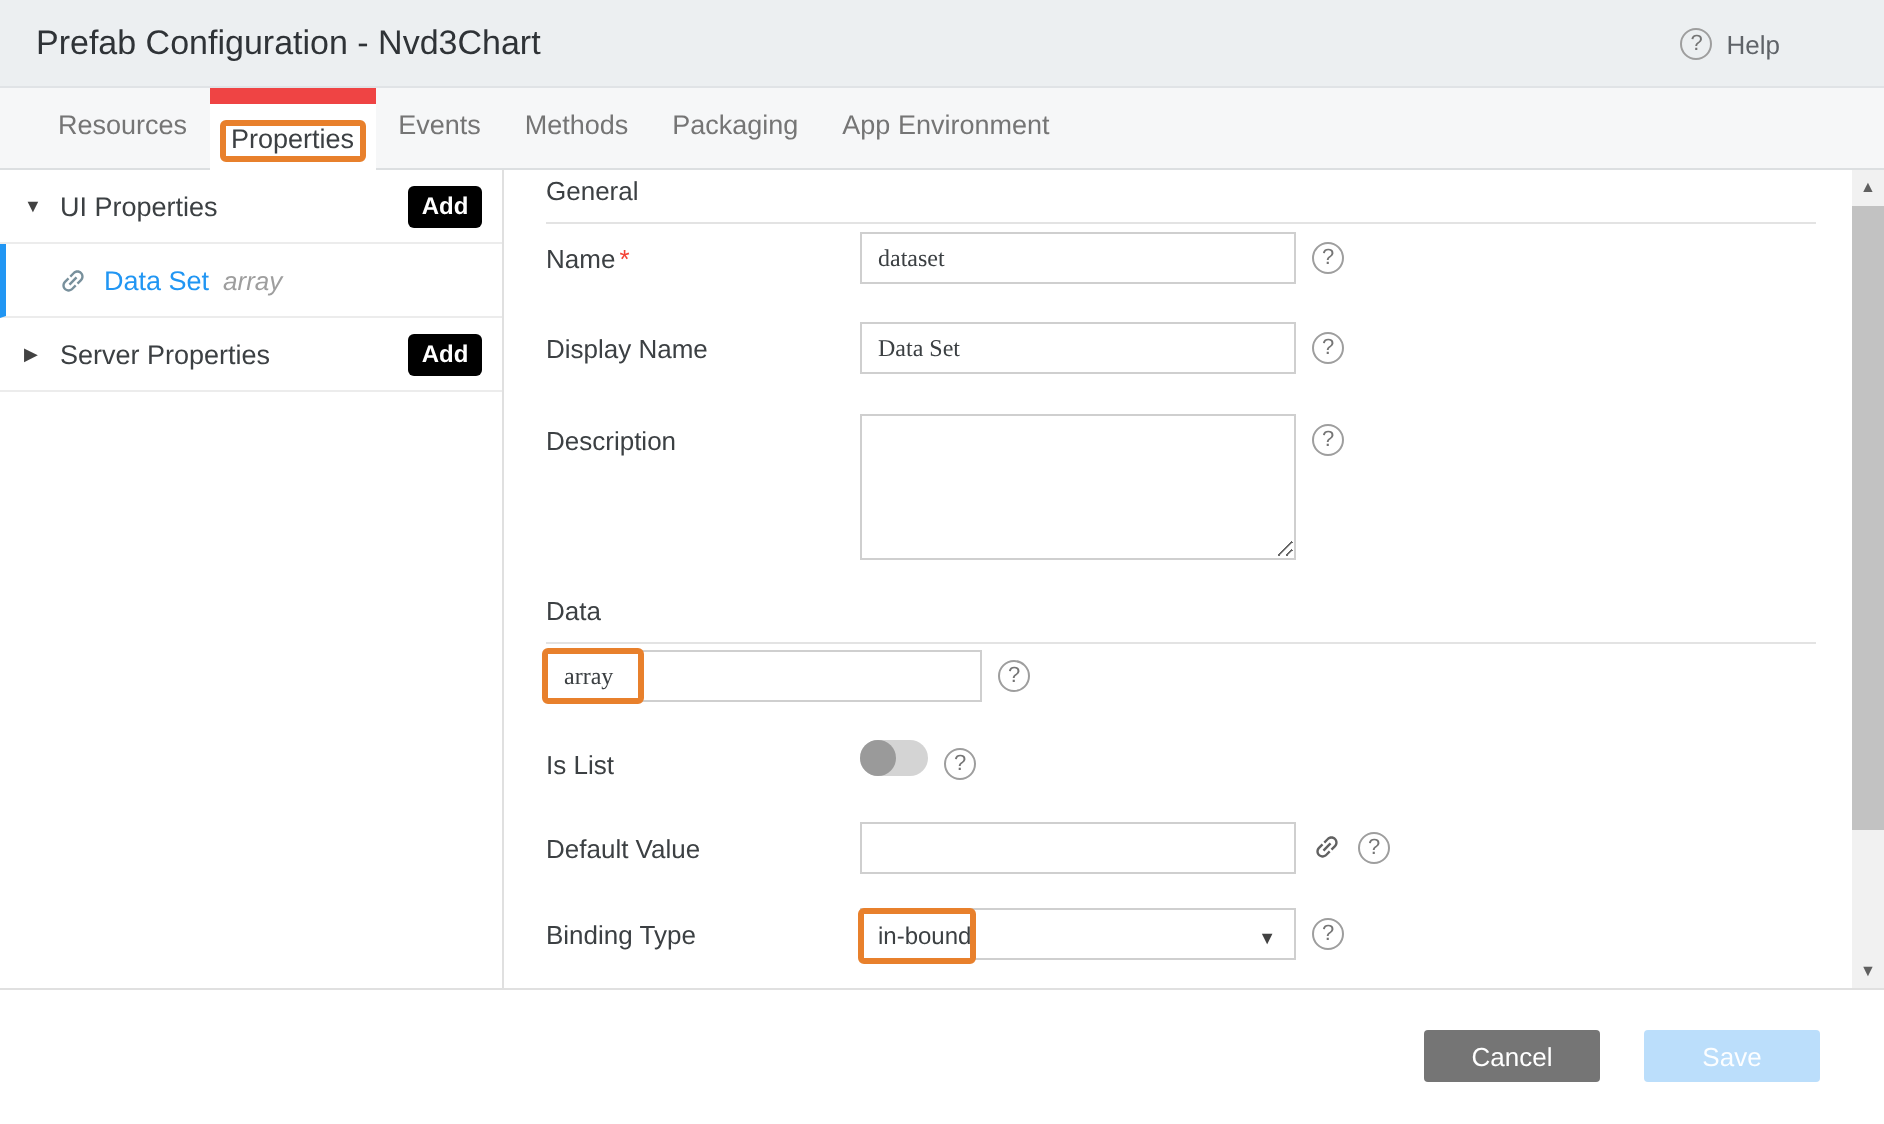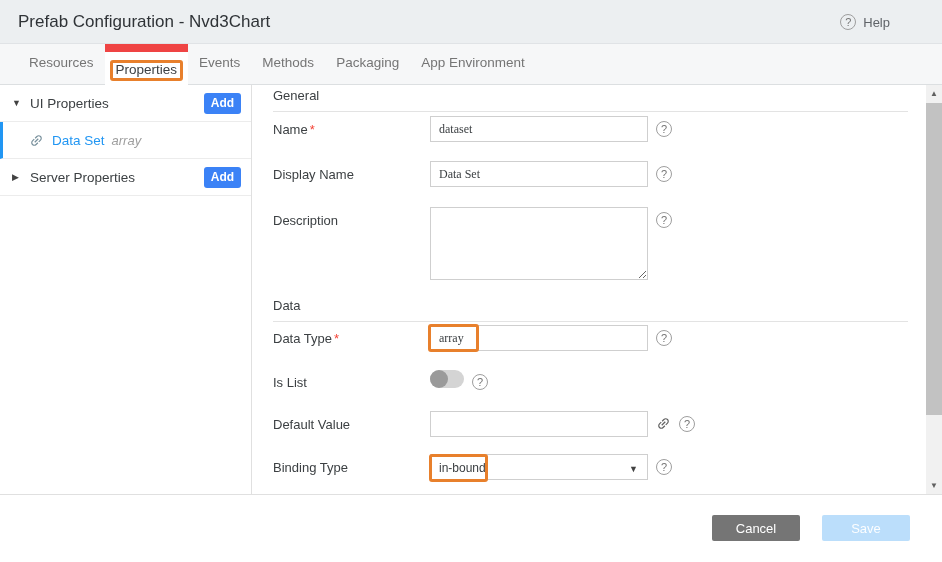--- a/index.html
+++ b/index.html
@@ -16,21 +16,21 @@
   
   .tabs { position:absolute; left:0; top:44px; width:942px; height:41px; background:#F6F7F8; border-bottom:1px solid #DCDFE1; display:flex; padding-left:18px; }
   .tab { padding:0 11px; line-height:38px; font-size:13.5px; color:#757575; cursor:pointer; height:41px; }
   .tab.active { background:#fff; color:#3C4043; border-top:8px solid #ef4444; line-height:35px; position:relative; height:42px; }
 
   
   .sidebar { position:absolute; left:0; top:85px; width:252px; height:410px; background:#fff; border-right:1px solid #E0E0E0; }
   .sgroup { height:37px; display:flex; align-items:center; padding:0 10px 0 12px; border-bottom:1px solid #ECECEC; cursor:pointer; }
   .tri { font-size:9px; color:#424242; width:14px; }
   .sgroup .glabel { font-size:13.5px; color:#3C4043; margin-left:4px; }
-  .addbtn { margin-left:auto; width:37px; height:21px; background:#3b82f6; color:#fff; font-size:12px; font-weight:bold; text-align:center; line-height:21px; border-radius:3px; cursor:pointer; }
+  .addbtn { margin-left:auto; width:37px; height:21px; background:#000000; color:#fff; font-size:12px; font-weight:bold; text-align:center; line-height:21px; border-radius:3px; cursor:pointer; }
   .sitem { height:37px; display:flex; align-items:center; border-left:3px solid #2196F3; border-bottom:1px solid #ECECEC; padding-left:26px; background:#fff; cursor:pointer; }
   .sitem .ilabel { font-size:13.5px; color:#2196F3; margin-left:8px; }
   .sitem .itype { font-size:13px; font-style:italic; color:#9E9E9E; margin-left:7px; }
 
   
   .main { position:absolute; left:252px; top:85px; width:690px; height:410px; background:#fff; }
   .sechead { position:absolute; left:21px; width:635px; height:24px; font-size:13px; color:#3C4043; border-bottom:1px solid #E3E3E3; }
   .frow { position:absolute; left:21px; display:flex; align-items:flex-start; }
   .flabel { width:157px; font-size:13px; color:#3C4043; padding-top:6px; }
   .req { color:#F44336; margin-left:2px; }
@@ -137,23 +137,20 @@
       <div class="flabel">Description</div>
       <div class="inwrap">
         <textarea class="tin" style=""></textarea>
       </div>
       <span class="q">?</span>
     </div>
 
     <div class="sechead" style="top:213px;">Data</div>
 
     <div class="frow" style="top:240px;">
-      <div class="flabel">
-        <span>Data Type</span><span class="req">*</span>
-      </div>
       <div class="inwrap">
         <input class="tin" type="text" value="array" style="">
         <div class="annot arraybox"></div>
       </div>
       <span class="q">?</span>
     </div>
 
     <div class="frow" style="top:284px;">
       <div class="flabel">Is List</div>
       <div class="toggle">

